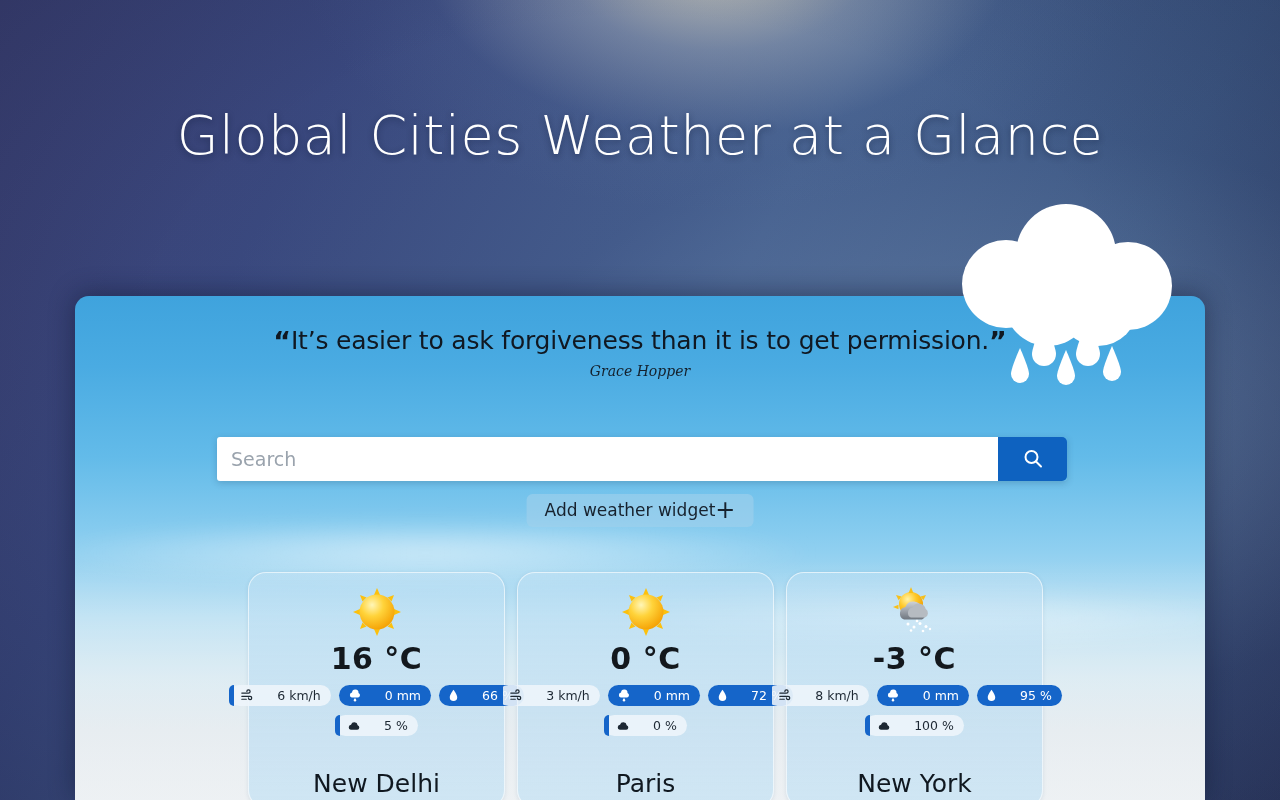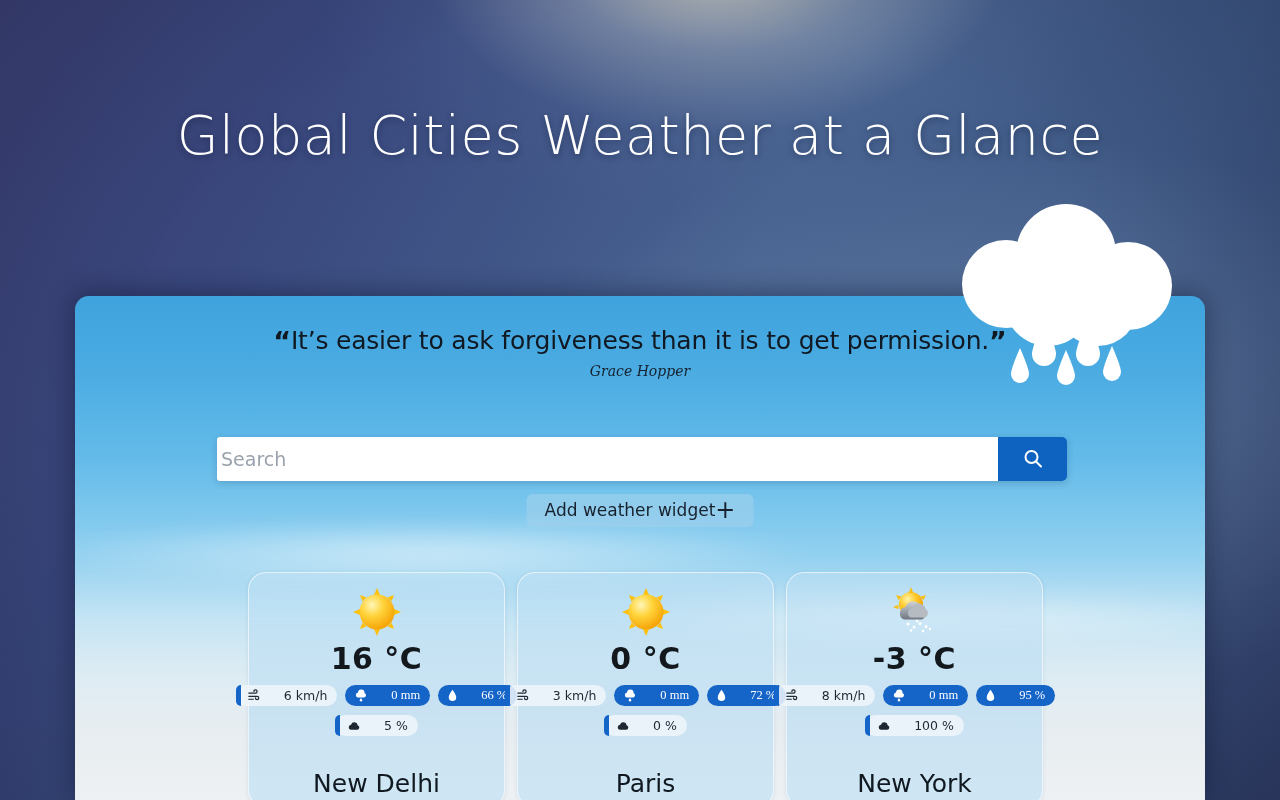--- a/index.html
+++ b/index.html
@@ -84,21 +84,21 @@
     position:absolute; top:141px; left:142px;
     width:850px; height:44px;
     display:flex; align-items:stretch;
     box-shadow:0 2px 7px rgba(20,50,80,0.22);
     border-radius:3px;
   }
   .search-input {
     flex:1 1 auto; border:none; outline:none;
     background:#ffffff;
     border-radius:3px 0 0 3px;
-    padding:0 4px;
+    padding:0 14px;
     font-family:"DejaVu Sans", sans-serif;
     font-size:19px; color:#24303c;
   }
   .search-input::placeholder { color:#9aa3ad; }
   .search-button {
     width:69px; border:none; cursor:pointer;
     background:#0e62c0;
     border-radius:0 5px 5px 0;
     display:flex; align-items:center; justify-content:center;
   }
@@ -144,21 +144,21 @@
     position:relative;
   }
   .pill.light {
     background:rgba(238,245,250,0.88); color:#1d2833;
     padding-left:12px;
   }
   .pill.light::before {
     content:""; position:absolute; left:0; top:0; bottom:0; width:5px;
     border-radius:11px 0 0 11px; background:#1565c9;
   }
-  .pill.solid { background:#1565c9; color:#ffffff; padding-left:9px;font-family:Liberation Serif, serif; }
+  .pill.solid { background:#1565c9; color:#ffffff; padding-left:9px; }
   .wcity {
     position:absolute; bottom:9px; left:0; width:100%;
     text-align:center;
     font-family:"DejaVu Sans", sans-serif;
     font-size:25px; color:#101820;
   }
   .ico { display:inline-flex; align-items:center; }
   
   .rain-cloud { position:absolute; left:948px; top:196px; width:238px; height:200px; }
 </style>

